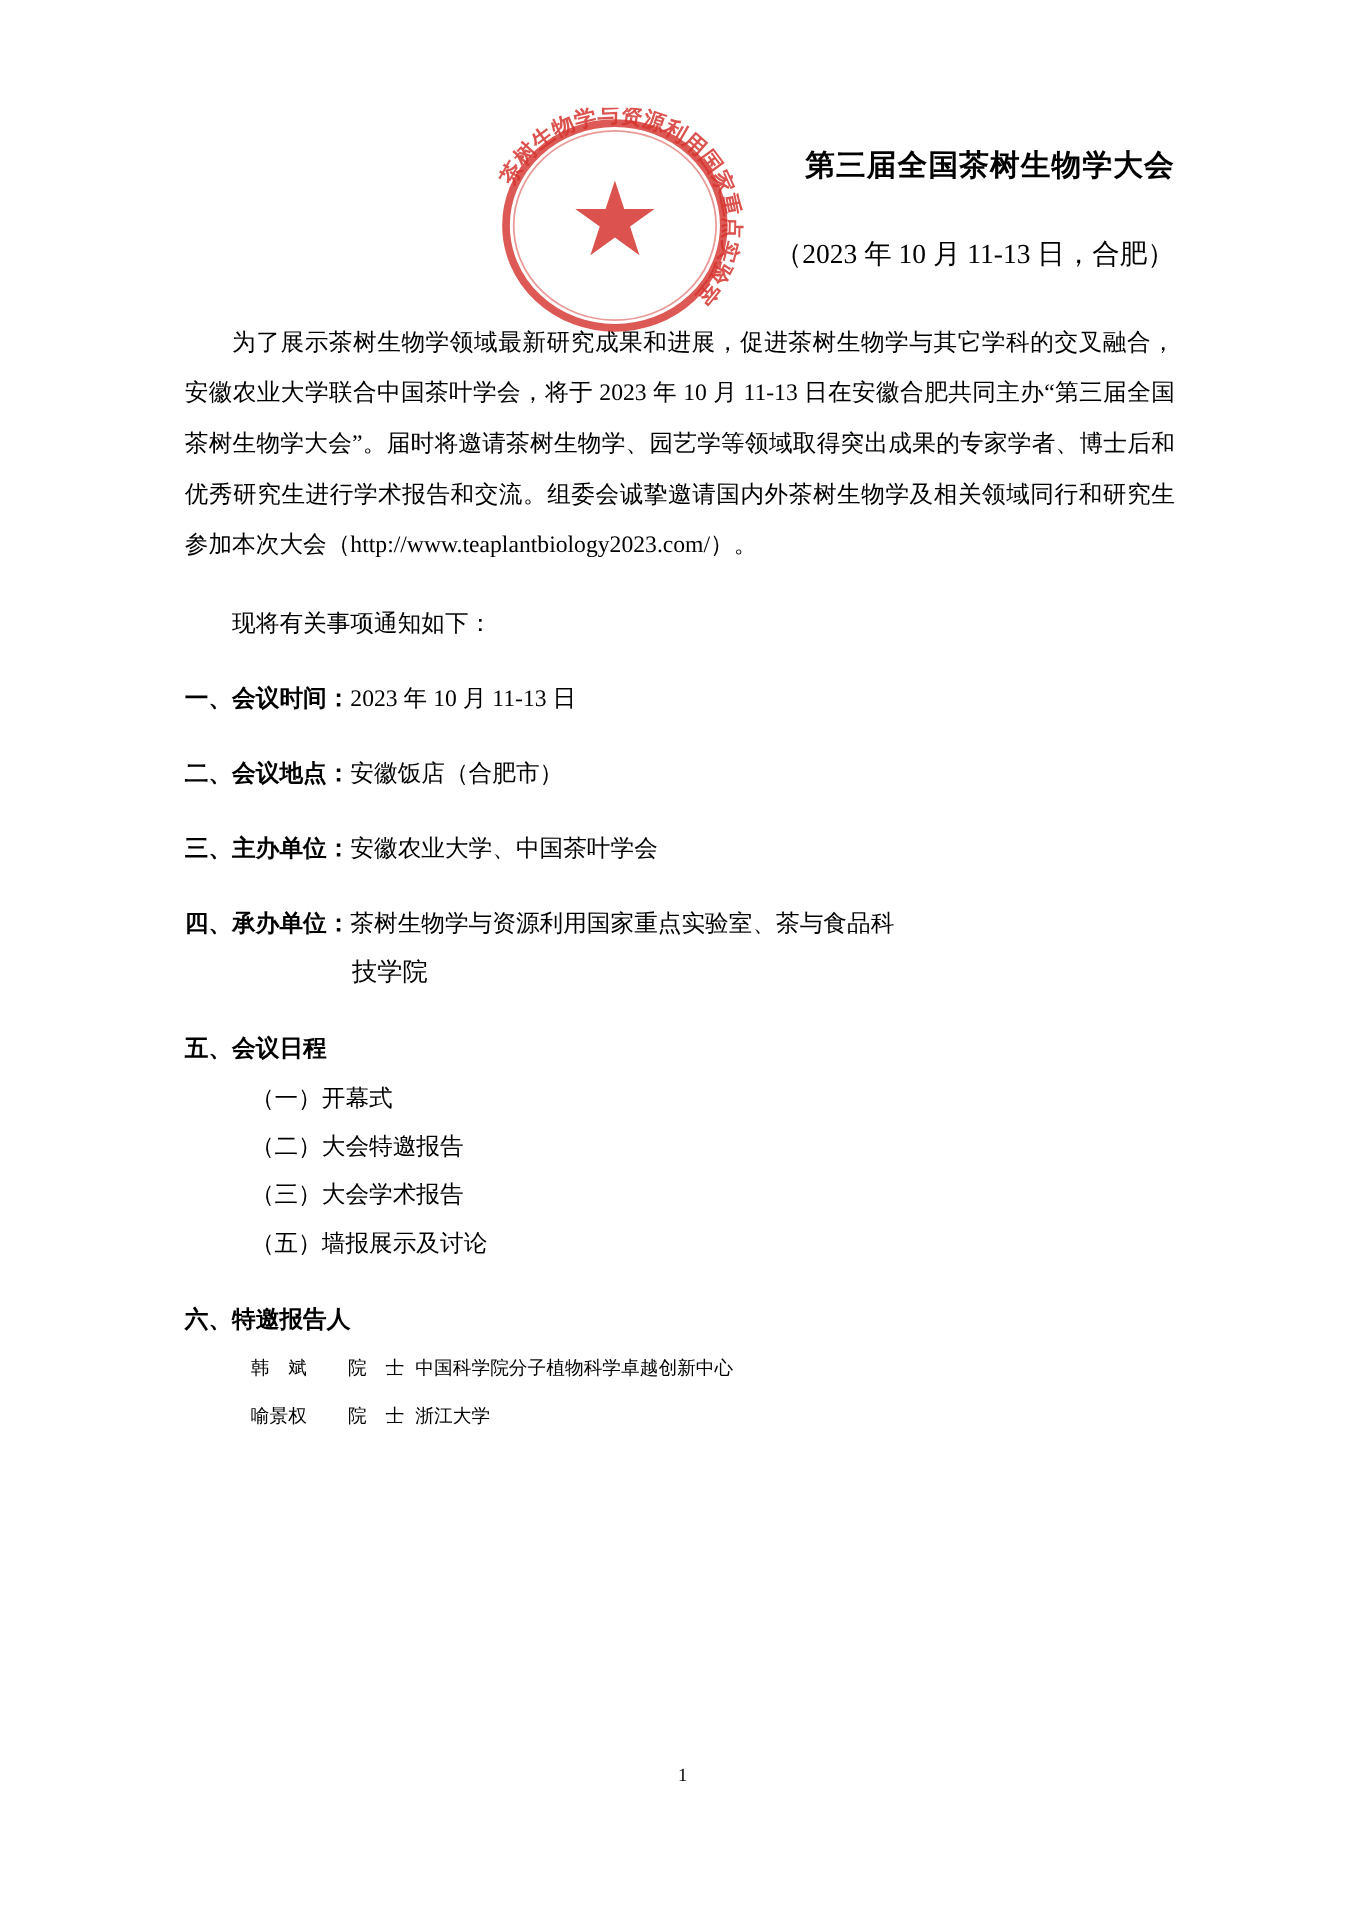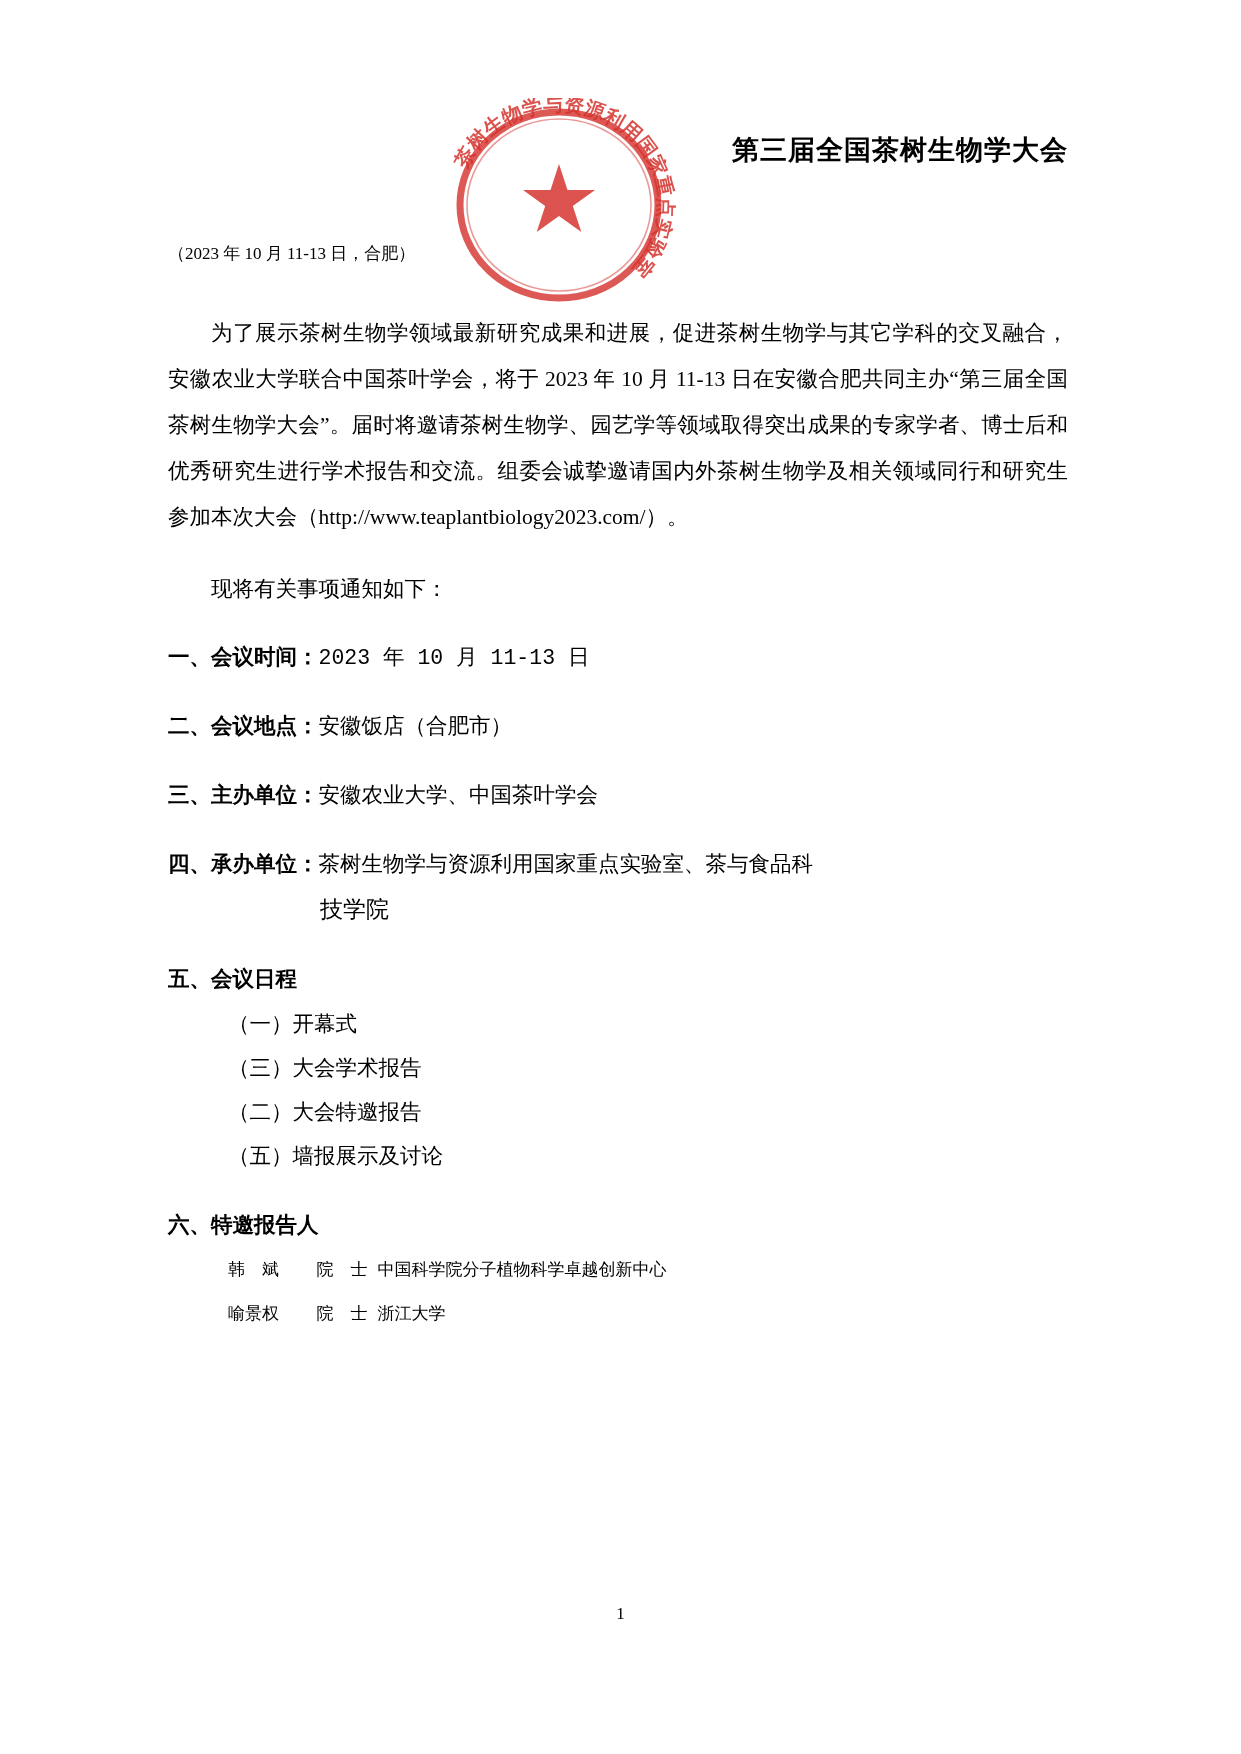--- a/index.html
+++ b/index.html
@@ -51,24 +51,24 @@
   }
   .subtitle {
     text-align: center;
     font-size: 25px;
     line-height: 40px;
     margin-top: 48px;
     position: relative;
     z-index: 1;
   }
   .dateline {
-    text-align: left;
-    font-size: 17px;
+    text-align: right;
+    font-size: 25px;
     line-height: 40px;
-    margin-top: 64px;
+    margin-top: 42px;
     position: relative;
     z-index: 1;
   }
   .para {
     font-size: 21.5px;
     line-height: 46px;
     text-align: justify;
     text-justify: inter-ideograph;
     margin-top: 36px;
     text-indent: 2em;
@@ -83,21 +83,20 @@
     font-size: 21.5px;
     line-height: 46px;
     margin-top: 22px;
   }
   .section .lead {
     font-weight: bold;
     text-align: right;
   }
   .section .body {
     font-weight: normal;
-    font-family: Liberation Mono, monospace;
   }
   .section-head {
     font-size: 21.5px;
     font-weight: bold;
     line-height: 46px;
     margin-top: 24px;
   }
   .sub-item {
     font-size: 21.5px;
     line-height: 44px;
@@ -168,22 +167,22 @@
       <span class="lead">三、主办单位：</span><span class="body">安徽农业大学、中国茶叶学会</span>
     </div>
 
     <div class="section">
       <span class="lead">四、承办单位：</span><span class="body">茶树生物学与资源利用国家重点实验室、茶与食品科</span>
     </div>
     <div class="cont-line">技学院</div>
 
     <div class="section-head">五、会议日程</div>
     <div class="sub-item">（一）开幕式</div>
+    <div class="sub-item">（二）大会特邀报告</div>
     <div class="sub-item">（三）大会学术报告</div>
-    <div class="sub-item">（二）大会特邀报告</div>
     <div class="sub-item">（五）墙报展示及讨论</div>
 
     <div class="section-head">六、特邀报告人</div>
 
     <div class="speaker">
       <span class="nm">韩　斌</span><span class="rk">院　士</span><span>中国科学院分子植物科学卓越创新中心</span>
     </div>
     <div class="speaker">
       <span class="nm">喻景权</span><span class="rk">院　士</span><span>浙江大学</span>
     </div>

